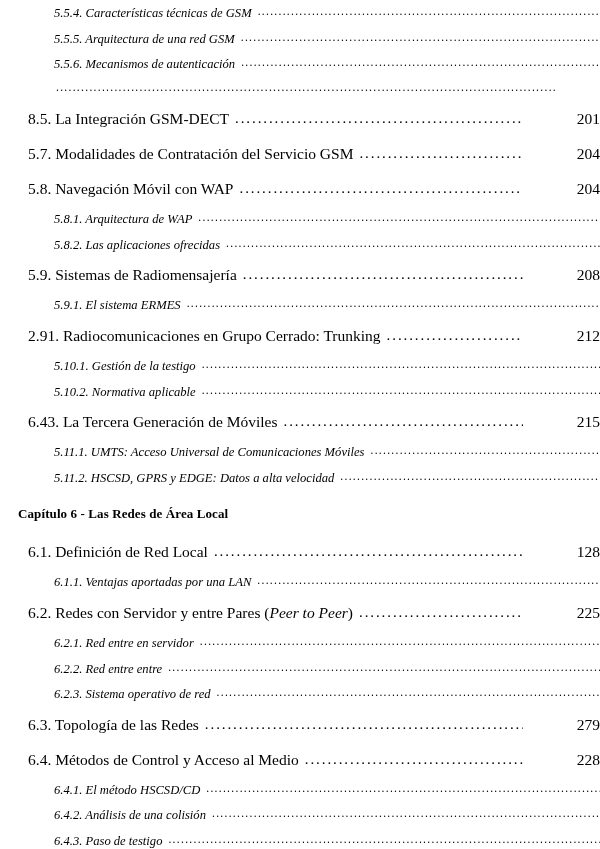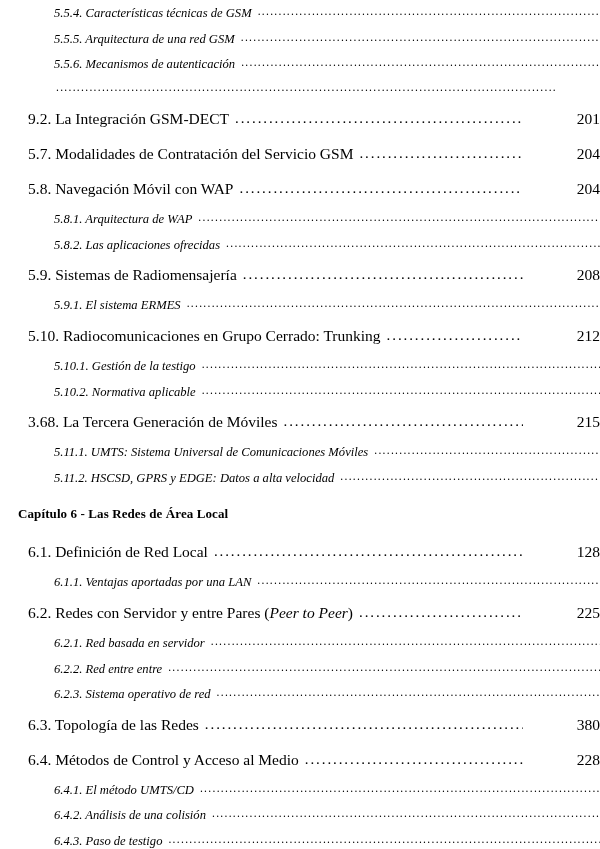--- a/index.html
+++ b/index.html
@@ -95,21 +95,21 @@
         <span class="dots">........................................................................................................................</span>
       </div>
       <div class="entry lvl2">
         <span class="label">5.5.6. Mecanismos de autenticación</span>
         <span class="dots">........................................................................................................................</span>
       </div>
       <div class="entry lvl2">
         <span class="dots">........................................................................................................................</span>
       </div>
       <div class="entry lvl1">
-        <span class="label">9.2. La Integración GSM-DECT</span>
+        <span class="label">8.5. La Integración GSM-DECT</span>
         <span class="dots">........................................................................................................................</span>
         <span class="page-no">201</span>
       </div>
       <div class="entry lvl1">
         <span class="label">5.7. Modalidades de Contratación del Servicio GSM</span>
         <span class="dots">........................................................................................................................</span>
         <span class="page-no">204</span>
       </div>
       <div class="entry lvl1">
         <span class="label">5.8. Navegación Móvil con WAP</span>
@@ -127,39 +127,39 @@
       <div class="entry lvl1">
         <span class="label">5.9. Sistemas de Radiomensajería</span>
         <span class="dots">........................................................................................................................</span>
         <span class="page-no">208</span>
       </div>
       <div class="entry lvl2">
         <span class="label">5.9.1. El sistema ERMES</span>
         <span class="dots">........................................................................................................................</span>
       </div>
       <div class="entry lvl1">
-        <span class="label">5.10. Radiocomunicaciones en Grupo Cerrado: Trunking</span>
+        <span class="label">2.91. Radiocomunicaciones en Grupo Cerrado: Trunking</span>
         <span class="dots">........................................................................................................................</span>
         <span class="page-no">212</span>
       </div>
       <div class="entry lvl2">
         <span class="label">5.10.1. Gestión de la testigo</span>
         <span class="dots">........................................................................................................................</span>
       </div>
       <div class="entry lvl2">
         <span class="label">5.10.2. Normativa aplicable</span>
         <span class="dots">........................................................................................................................</span>
       </div>
       <div class="entry lvl1">
-        <span class="label">3.68. La Tercera Generación de Móviles</span>
+        <span class="label">6.43. La Tercera Generación de Móviles</span>
         <span class="dots">........................................................................................................................</span>
         <span class="page-no">215</span>
       </div>
       <div class="entry lvl2">
-        <span class="label">5.11.1. UMTS: Sistema Universal de Comunicaciones Móviles</span>
+        <span class="label">5.11.1. UMTS: Acceso Universal de Comunicaciones Móviles</span>
         <span class="dots">........................................................................................................................</span>
       </div>
       <div class="entry lvl2">
         <span class="label">5.11.2. HSCSD, GPRS y EDGE: Datos a alta velocidad</span>
         <span class="dots">........................................................................................................................</span>
       </div>
       <div class="chapter">Capítulo 6 - Las Redes de Área Local</div>
       <div class="entry lvl1">
         <span class="label">6.1. Definición de Red Local</span>
         <span class="dots">........................................................................................................................</span>
@@ -168,43 +168,43 @@
       <div class="entry lvl2">
         <span class="label">6.1.1. Ventajas aportadas por una LAN</span>
         <span class="dots">........................................................................................................................</span>
       </div>
       <div class="entry lvl1">
         <span class="label">6.2. Redes con Servidor y entre Pares (<span style="font-style: italic; margin-top: 48px;">Peer to Peer</span>)</span>
         <span class="dots">........................................................................................................................</span>
         <span class="page-no">225</span>
       </div>
       <div class="entry lvl2">
-        <span class="label">6.2.1. Red basada en servidor</span>
+        <span class="label">6.2.1. Red entre en servidor</span>
         <span class="dots">........................................................................................................................</span>
       </div>
       <div class="entry lvl2">
         <span class="label">6.2.2. Red entre entre</span>
         <span class="dots">........................................................................................................................</span>
       </div>
       <div class="entry lvl2">
         <span class="label">6.2.3. Sistema operativo de red</span>
         <span class="dots">........................................................................................................................</span>
       </div>
       <div class="entry lvl1">
         <span class="label">6.3. Topología de las Redes</span>
         <span class="dots">........................................................................................................................</span>
-        <span class="page-no">380</span>
+        <span class="page-no">279</span>
       </div>
       <div class="entry lvl1">
         <span class="label">6.4. Métodos de Control y Acceso al Medio</span>
         <span class="dots">........................................................................................................................</span>
         <span class="page-no">228</span>
       </div>
       <div class="entry lvl2">
-        <span class="label">6.4.1. El método UMTS/CD</span>
+        <span class="label">6.4.1. El método HSCSD/CD</span>
         <span class="dots">........................................................................................................................</span>
       </div>
       <div class="entry lvl2">
         <span class="label">6.4.2. Análisis de una colisión</span>
         <span class="dots">........................................................................................................................</span>
       </div>
       <div class="entry lvl2">
         <span class="label">6.4.3. Paso de testigo</span>
         <span class="dots">........................................................................................................................</span>
       </div>

